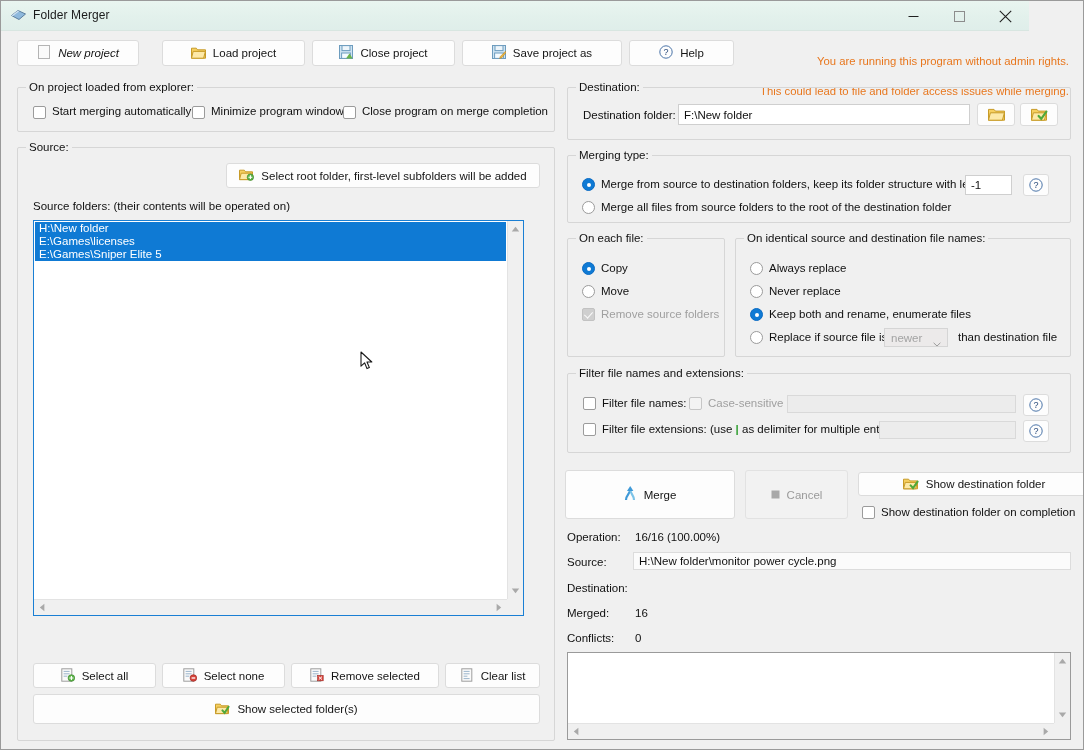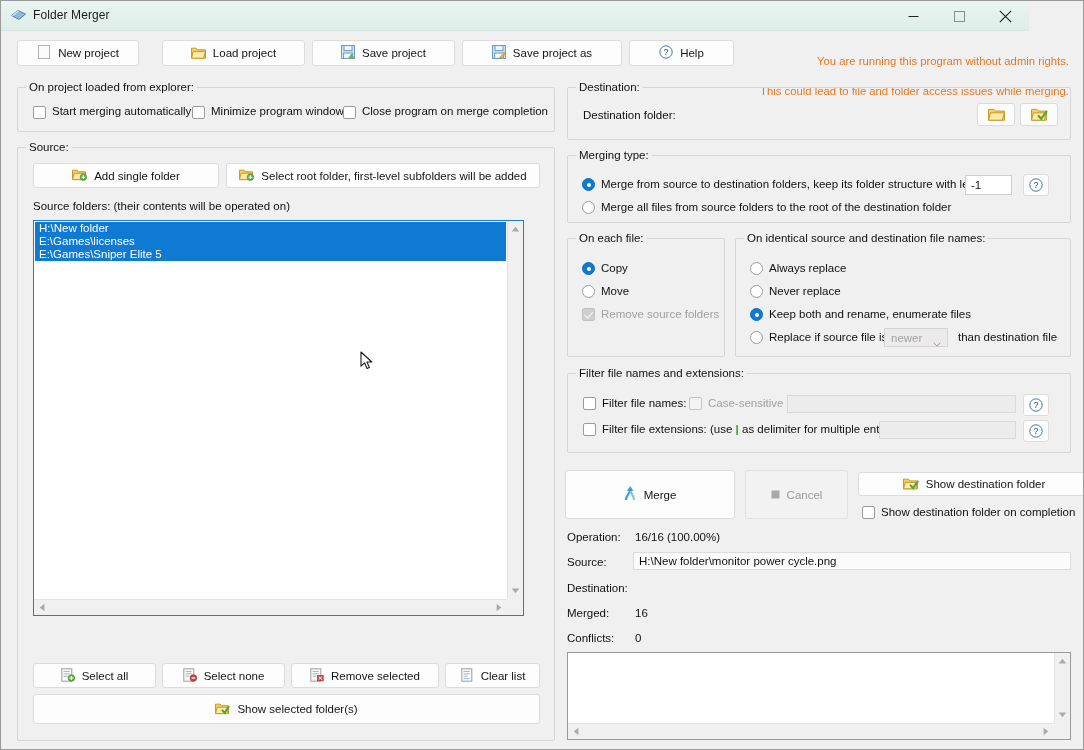--- a/index.html
+++ b/index.html
@@ -185,21 +185,21 @@
           <rect x="0.5" y="0.5" width="10" height="10" fill="none" stroke="#8c8c8c" stroke-width="1"></rect>
         </svg>
     </div>
     <div class="wbtn close">
       <svg width="13" height="13" viewBox="0 0 13 13">
           <path d="M0.8 0.8 L12.2 12.2 M12.2 0.8 L0.8 12.2" stroke="#202020" stroke-width="1.1"></path>
         </svg>
     </div>
   </div>
 
-  <div class="btn" style="left:16px; top:39px; width:122px; height:26px;">
+  <div class="btn" style="left:16px; top:39px; width:122px; height:26px;font-style:italic;">
     <span>
       <svg width="14" height="14" viewBox="0 0 14 14">
         <rect x="1.5" y="0.5" width="11" height="13" fill="#fafafa" stroke="#b4b4b4"></rect>
       </svg>
     </span>
     <span>New project</span>
   </div>
 
   <div class="btn" style="left:161px; top:39px; width:143px; height:26px;">
     <span>
@@ -213,21 +213,21 @@
 
   <div class="btn" style="left:311px; top:39px; width:143px; height:26px;">
     <span>
       <svg width="14" height="14" viewBox="0 0 14 14">
         <rect x="0.5" y="0.5" width="13" height="13" fill="#cfe4f2" stroke="#6d9cbe"></rect>
         <rect x="3" y="0.6" width="8" height="5" fill="#eef6fb" stroke="#6d9cbe"></rect>
         <rect x="2.6" y="8" width="8.8" height="5.4" fill="#f4fbff" stroke="#6d9cbe"></rect>
         <path d="M7 13.6 L10.5 8.4 L13.6 13.6 Z" fill="#6ab24a"></path>
       </svg>
     </span>
-    <span>Save project</span>
+    <span>Close project</span>
   </div>
 
   <div class="btn" style="left:461px; top:39px; width:160px; height:26px;">
     <span>
       <svg width="14" height="14" viewBox="0 0 14 14">
         <rect x="0.5" y="0.5" width="13" height="13" fill="#cfe4f2" stroke="#6d9cbe"></rect>
         <rect x="3" y="0.6" width="8" height="5" fill="#eef6fb" stroke="#6d9cbe"></rect>
         <rect x="2.6" y="8" width="8.8" height="5.4" fill="#f4fbff" stroke="#6d9cbe"></rect>
         <path d="M13.6 6.2 L8.4 11.4 L7.6 13.6 L9.8 12.8 L14 7.6 Z" fill="#f0b83c" stroke="#b4832a" stroke-width="0.6"></path>
       </svg>
@@ -259,31 +259,20 @@
     <div class="cb" style="left:174px; top:18px;"></div>
     <span class="lbl" style="left:193px; top:17px;">Minimize program window</span>
 
     <div class="cb" style="left:325px; top:18px;"></div>
     <span class="lbl" style="left:344px; top:17px;">Close program on merge completion</span>
   </div>
 
   <div class="group" style="left:16px; top:146px; width:538px; height:594px;">
     <span class="glabel">Source:</span>
 
-    <div class="btn" style="left:15px; top:15px; width:186px; height:25px;">
-      <span>
-        <svg width="15" height="13" viewBox="0 0 15 13">
-          <path d="M0.5 2.2 H5.3 L6.6 3.8 H13.5 V11.6 H0.5 Z" fill="#f6cf60" stroke="#c79b28"></path>
-          <path d="M2.2 5.2 H13.4 L11.8 11.6 H0.5 Z" fill="#fde9a8" stroke="#c79b28"></path>
-          <circle cx="11.4" cy="9.2" r="3.2" fill="#5fb64a" stroke="#3f8a31" stroke-width="0.7"></circle>
-          <path d="M11.4 7.3 V11.1 M9.5 9.2 H13.3" stroke="#fff" stroke-width="1.1"></path>
-        </svg>
-      </span>
-      <span>Add single folder</span>
-    </div>
 
     <div class="btn" style="left:208px; top:15px; width:314px; height:25px;text-align:center;">
       <span>
         <svg width="15" height="13" viewBox="0 0 15 13">
           <path d="M0.5 2.2 H5.3 L6.6 3.8 H13.5 V11.6 H0.5 Z" fill="#f6cf60" stroke="#c79b28"></path>
           <path d="M2.2 5.2 H13.4 L11.8 11.6 H0.5 Z" fill="#fde9a8" stroke="#c79b28"></path>
           <circle cx="11.4" cy="9.2" r="3.2" fill="#5fb64a" stroke="#3f8a31" stroke-width="0.7"></circle>
           <path d="M11.4 7.3 V11.1 M9.5 9.2 H13.3" stroke="#fff" stroke-width="1.1"></path>
         </svg>
       </span>
@@ -383,20 +372,23 @@
       </span>
       <span>Show selected folder(s)</span>
     </div>
   </div>
 
   <div class="group" style="left:566px; top:86px; width:504px; height:53px;">
     <span class="glabel">Destination:</span>
 
     <span class="lbl" style="left:15px; top:21px;">Destination folder:</span>
 
+    <div class="tbox" style="left:110px; top:16px; width:292px; height:21px;">
+      <span>F:\New folder</span>
+    </div>
 
     <div class="btn" style="left:409px; top:15px; width:38px; height:23px;">
       <span>
         <svg width="17" height="14" viewBox="0 0 17 14">
           <path d="M0.5 2.4 H6 L7.4 4.1 H16.5 V13.2 H0.5 Z" fill="#f6cf60" stroke="#c79b28"></path>
           <path d="M2.4 5.8 H16.4 L14.4 13.2 H0.5 Z" fill="#fde9a8" stroke="#c79b28"></path>
         </svg>
       </span>
     </div>
 

